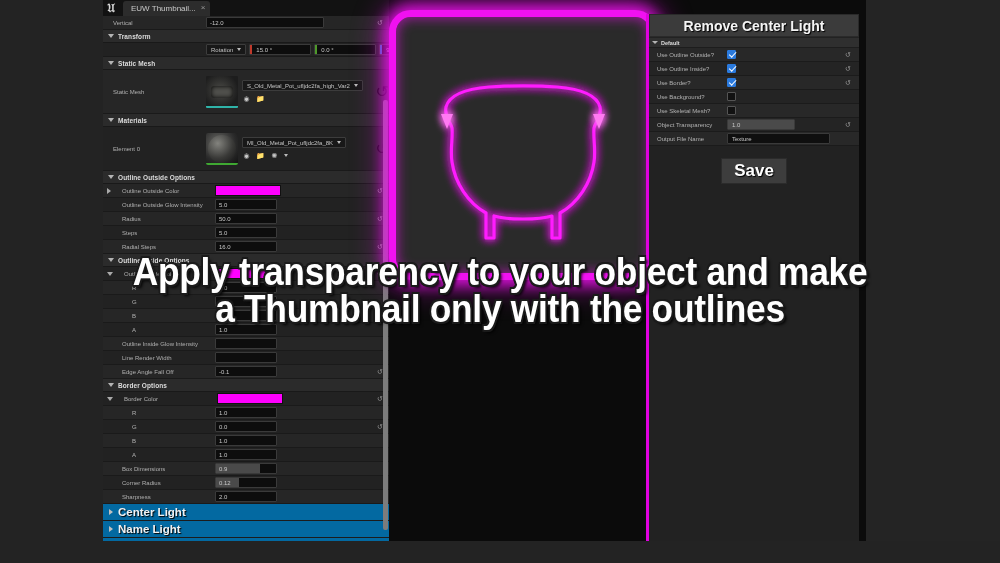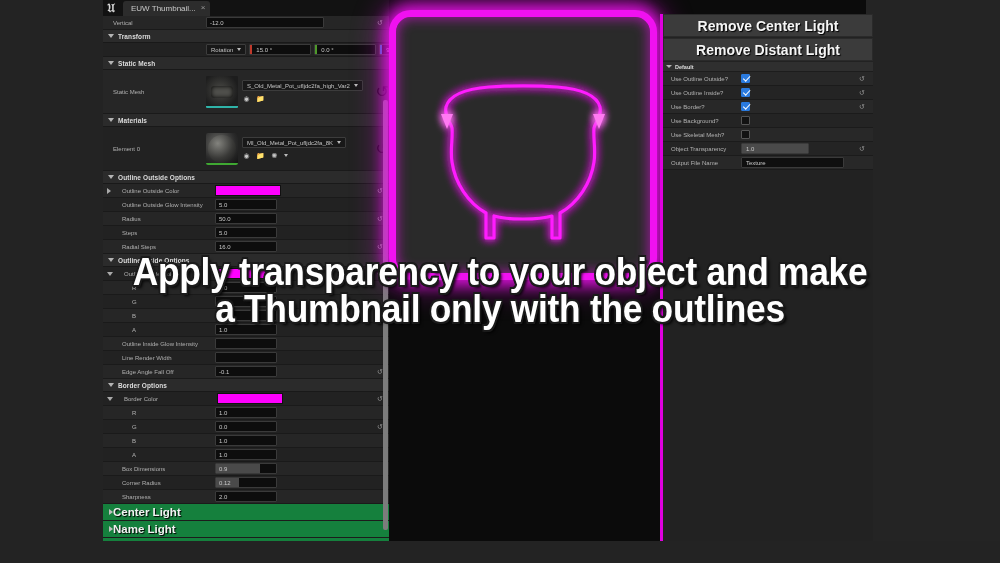--- a/index.html
+++ b/index.html
@@ -176,22 +176,22 @@
   .asset-col { display: flex; flex-direction: column; gap: 3px; margin-left: 4px; }
   .asset-icons { display: flex; align-items: center; gap: 5px; }
   .mini-icon {
     width: 9px; height: 9px;
     display: flex; align-items: center; justify-content: center;
     color: #c8c8c8; font-size: 7px; line-height: 1;
   }
 
   
   .light-row {
-    height: 17px; background: #15803d; border-bottom: 1px solid #1c1c1c;
-    display: flex; align-items: center; padding-left: 6px;
+    height: 17px; background: #0369a1; border-bottom: 1px solid #1c1c1c;
+    display: flex; align-items: center; gap: 5px; padding-left: 6px;
   }
   .light-row .tri-r {
     width: 0; height: 0;
     border-top: 3px solid transparent; border-bottom: 3px solid transparent;
     border-left: 4px solid #c0c0c0;
   }
   .light-row .lbl {
     color: #f2f2f2; font-size: 11.5px; font-weight: bold;
     text-shadow: 1px 1px 1px #000;
   }
@@ -211,21 +211,21 @@
     background: #2a2a2a;
     border: 7px solid #f011f0;
     box-shadow: 0 0 14px 5px rgba(240,17,240,.85),
                 0 0 28px 10px rgba(240,17,240,.35),
                 inset 0 0 12px 2px rgba(240,17,240,.55);
   }
   .pot-svg { position: absolute; left: 0; top: 0; width: 268px; height: 270px; }
 
   
   .toolpanel {
-    position: absolute; left: 660px; top: 14px;
+    position: absolute; left: 646px; top: 14px;
     width: 213px; height: 527px;
     background: #222;
     border-left: 3px solid #e000e0;
   }
   .big-btn {
     height: 23px; margin-bottom: 1px;
     background: #3b3b3b;
     border: 1px solid #2a2a2a;
     display: flex; align-items: center; justify-content: center;
     color: #f5f5f5; font-size: 14px; font-weight: bold;
@@ -624,21 +624,20 @@
       <g filter="url(#glow)" fill="#FF7AF2" stroke="none">
         <path d="M52 104 L64 104 L58 119 Z"></path>
         <path d="M204 104 L216 104 L210 119 Z"></path>
       </g>
     </svg>
   </div>
 
   <div class="toolpanel">
     <div id="toolpanel-buttons">
         <div class="big-btn">Remove Center Light</div>
-        <div class="big-btn">Remove Distant Light</div>
       </div>
     <div class="tp-cat">
       <span class="tri"></span>
       <span class="lbl">Default</span>
     </div>
     <div id="toolpanel-rows">
         <div class="tprow alt">
           <div class="pname">Use Outline Outside?</div>
           <div class="pval">
             <div class="chk on"></div>
@@ -684,20 +683,23 @@
           <div class="reset">↺</div>
         </div>
         <div class="tprow alt">
           <div class="pname">Output File Name</div>
           <div class="pval">
             <div class="tfield">Texture</div>
           </div>
           <div class="reset"></div>
         </div>
       </div>
+    <div class="save-wrap">
+      <div class="save-btn">Save</div>
+    </div>
   </div>
 
   <div class="caption">
     <div>Apply transparency to your object and make</div>
     <div>a Thumbnail only with the outlines</div>
   </div>
 
 </div>
 
 </body></html>

